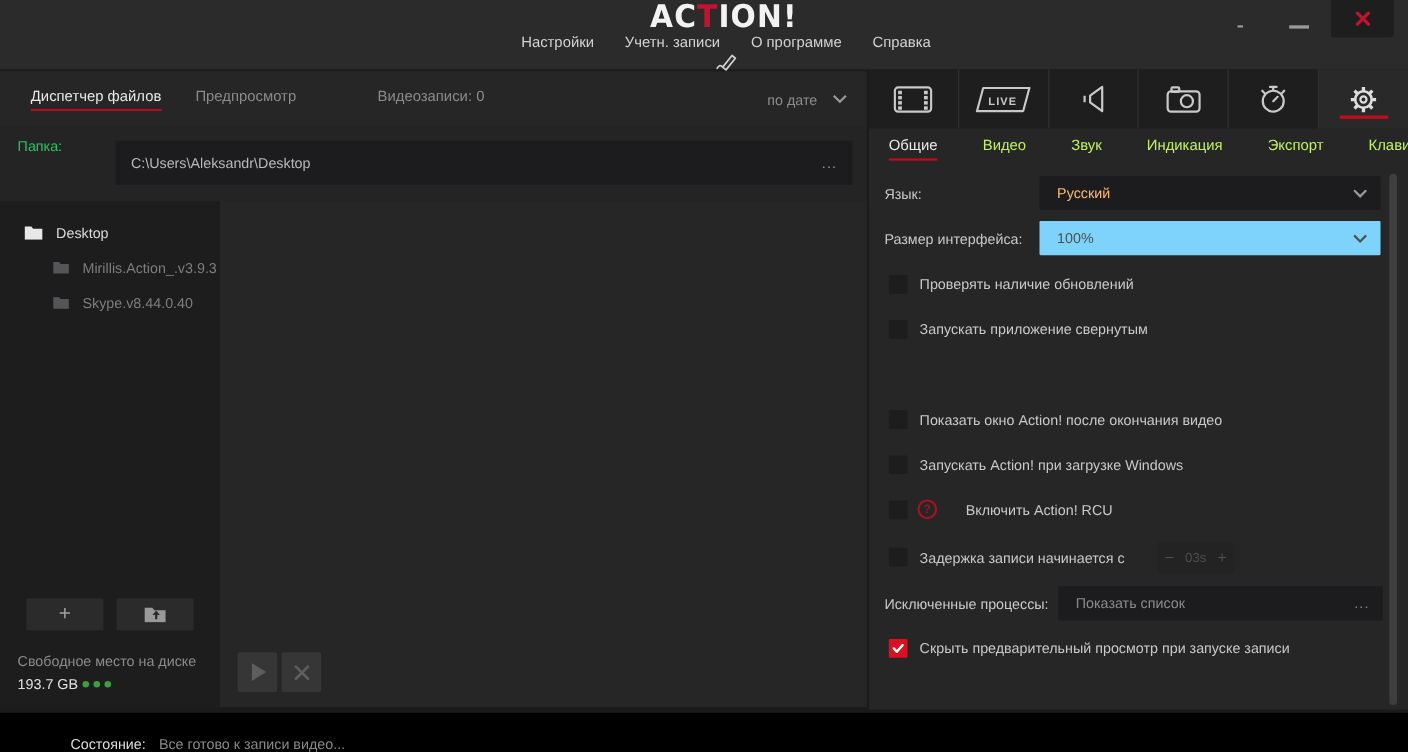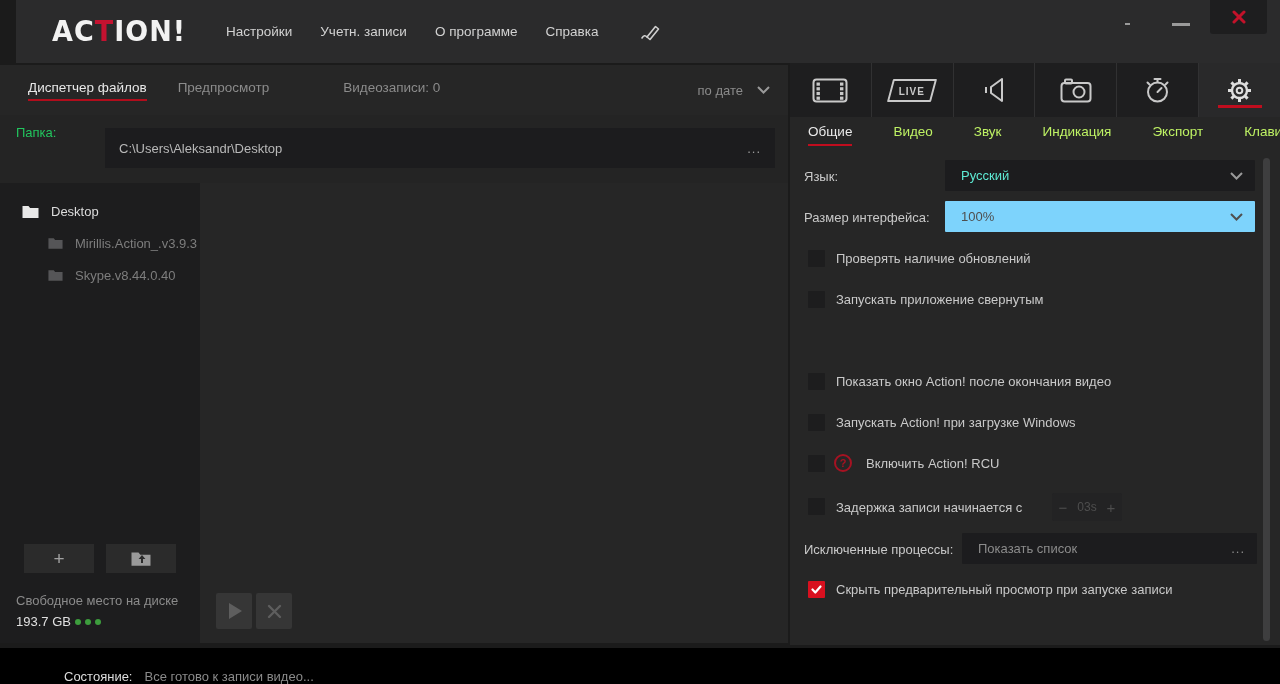--- a/index.html
+++ b/index.html
@@ -3,22 +3,22 @@
 <meta charset="utf-8">
 <style>
   * { margin:0; padding:0; box-sizing:border-box; }
   html,body { background:#111; }
   .app {
     position:relative; width:1280px; height:684px; overflow:hidden;
     background:#1b1b1b; font-family:"Liberation Sans", sans-serif;
     color:#c9c9c9; font-size:13px; -webkit-font-smoothing:antialiased;
   }
   
-  .menubar { position:absolute; top:0; left:16px; right:0; height:63px;
-    background:#2b2b2c; display:flex; align-items:center; }
+  .menubar { position:absolute; top:0; left:0; right:0; height:63px;
+    background:#2b2b2c; display:flex; align-items:center;flex-direction:column; }
   .logo { margin-left:36px; font-family:"DejaVu Sans", sans-serif;
     font-weight:bold; font-size:27px; letter-spacing:1px; color:#f2f2f2;
     transform:scaleY(1.05); white-space:nowrap; }
   .logo .accent { color:#c41230; }
   .menu { display:flex; align-items:center; margin-left:40px; gap:28px; }
   .menu span { color:#d2d2d2; font-size:13.5px; cursor:default; }
   .pen-icon { margin-left:42px; display:inline-flex; }
   .wincontrols { position:absolute; right:0; top:0; height:46px; display:flex; align-items:flex-start; }
   .dash { background:#9a9a9a; height:2px; margin-top:23px; }
   .dash.small { width:5px; margin-right:42px; }
@@ -71,32 +71,32 @@
   .livebox span { display:inline-block; transform:skewX(15deg); color:#c9c9c9;
     font-size:10px; font-weight:bold; letter-spacing:1px; }
   .stabs { height:36px; display:flex; align-items:center; gap:41px; padding-left:18px; background:#262626; }
   .stab { color:#bef264; font-size:13.5px; padding-bottom:5px; border-bottom:2px solid transparent; }
   .stab.active { color:#eaeaea; border-bottom-color:#c00d1e; }
   .scontent { position:relative; height:492px; }
   .srow { position:absolute; left:0; right:0; }
   .flabel { position:absolute; left:14px; top:50%; transform:translateY(-50%); color:#c9c9c9; }
   .dropdown { position:absolute; left:155px; width:310px; height:31px; background:#1c1c1e;
     display:flex; align-items:center; border-radius:1px; }
-  .dropdown .val { margin-left:16px; color:#5eead4; flex:1; }
+  .dropdown .val { margin-left:16px; color:#fdba74; flex:1; }
   .dropdown .chev { margin-right:12px; display:inline-flex; }
   .dropdown.disabled { background:#7dd3fc; }
   .dropdown.disabled .val { color:#4f4f4f; }
   .cbrow { height:18px; display:flex; align-items:center; }
   .cbox { position:absolute; left:18px; width:17px; height:17px; background:#1d1d1e; border-radius:1px; }
   .cbox.checked { background:#d8101f; display:flex; align-items:center; justify-content:center; }
   .cblabel { position:absolute; left:46px; color:#c9c9c9; white-space:nowrap; }
   .helpcirc { position:absolute; left:44px; width:18px; height:18px; border:2px solid #a61222;
     border-radius:50%; color:#a61222; font-size:11px; font-weight:bold;
     display:flex; align-items:center; justify-content:center; }
-  .cblabel.shift { left:76px;text-align:center; }
+  .cblabel.shift { left:88px;text-align:center; }
   .stepper { position:absolute; left:262px; width:70px; height:28px; background:#232324;
     border-radius:2px; display:flex; align-items:center; color:#4e4e4e; }
   .stepper .sminus,.stepper .splus { width:22px; text-align:center; font-size:15px; }
   .stepper .sval { flex:1; text-align:center; font-size:12px; }
   .field { position:absolute; left:172px; width:295px; height:31px; background:#1c1c1e;
     display:flex; align-items:center; border-radius:1px;justify-content:flex-end; }
   .field .val { margin-left:16px; color:#8b8b8b; flex:1; }
   .field .more { margin-right:12px; color:#8b8b8b; letter-spacing:1px; }
   .vscroll { position:absolute; right:10px; top:95px; width:7px; height:483px;
     background:#3e3e3f; border-radius:4px; }

